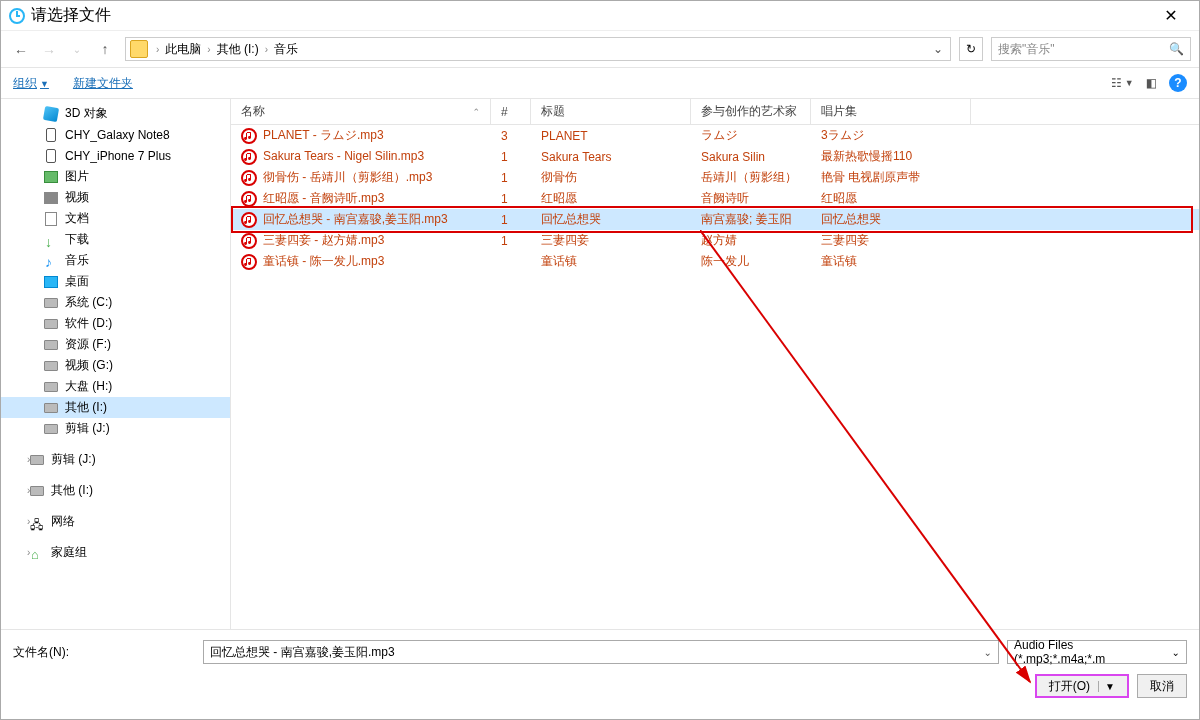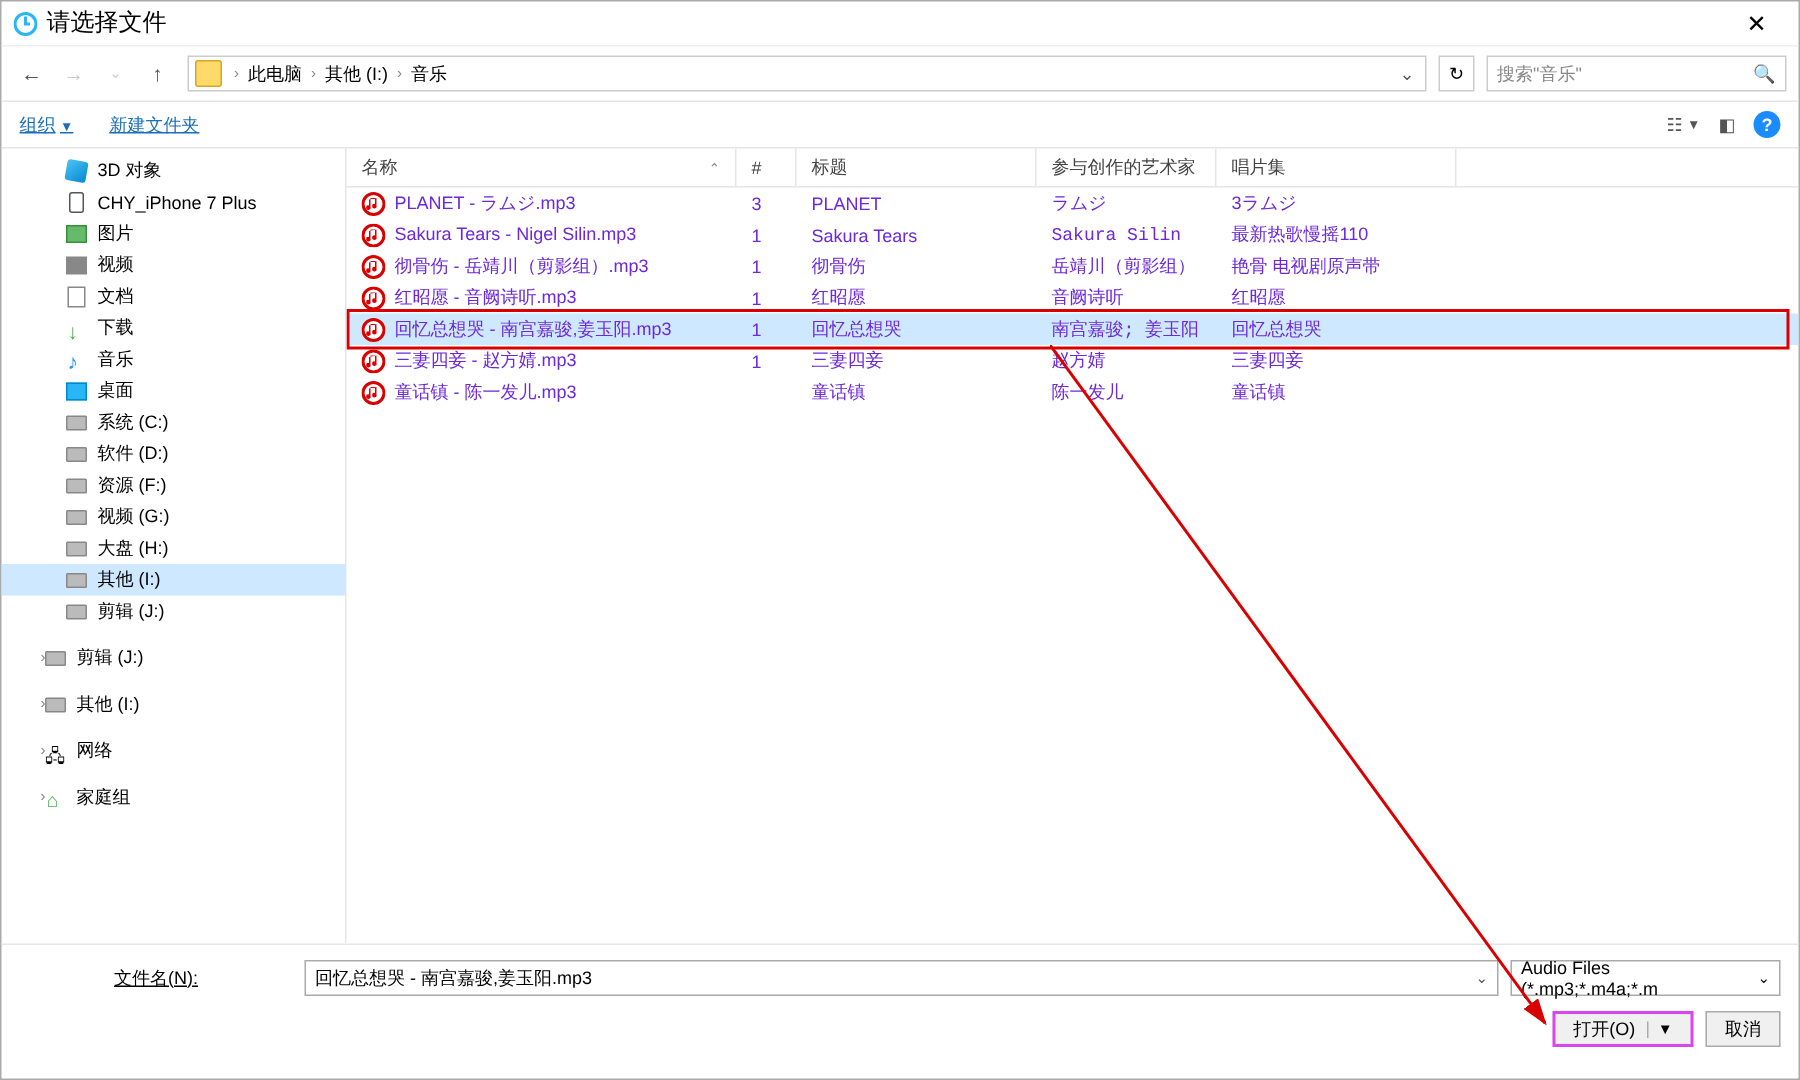--- a/index.html
+++ b/index.html
@@ -36,32 +36,32 @@
 .side-item-wrap { position: relative; }
 .content { flex: 1; display: flex; flex-direction: column; }
 .col-header { height: 26px; display: flex; align-items: center; border-bottom: 1px solid #e5e5e5; color: #444; position: relative; }
 .col-header .col { padding: 0 10px; height: 100%; display: flex; align-items: center; border-right: 1px solid #e5e5e5; }
 .col-header .sortindicator { margin-left: auto; font-size: 9px; color: #888; }
 .file-list { flex: 1; overflow-y: auto; }
 .file-row { height: 21px; display: flex; align-items: center; cursor: pointer; }
 .file-row.selected { background: #cde8ff; }
 .file-row.highlighted { position: relative; }
 .file-row.highlighted::before { content: ""; position: absolute; left: 0; right: 6px; top: -3px; bottom: -3px; border: 2px solid #d90000; pointer-events: none; }
-.file-row .cell { padding: 0 10px; overflow: hidden; white-space: nowrap; text-overflow: ellipsis; color: #6d28d9; }
+.file-row .cell { padding: 0 10px; overflow: hidden; white-space: nowrap; text-overflow: ellipsis; color: #c2410c; }
 .file-row .music-icon { width: 16px; height: 16px; display: inline-flex; align-items: center; justify-content: center; margin-right: 6px; vertical-align: middle; }
 .file-row .music-icon svg circle { fill: #fff; stroke: #d90000; stroke-width: 2; }
 .file-row .music-icon svg path { fill: #d90000; }
 .col-name { width: 260px; }
 .col-num { width: 40px; text-align: left; }
 .col-title { width: 160px; }
-.col-artist { width: 120px; font-family: Liberation Mono, monospace; }
+.col-artist { width: 120px; }
 .col-album { width: 160px; }
 .footer { height: 90px; border-top: 1px solid #e5e5e5; padding: 10px 12px; position: relative; }
 .fname-row { display: flex; align-items: center; margin-bottom: 10px; }
-.fname-label { width: 190px; text-align: center; padding-right: 8px; text-decoration: underline; }
+.fname-label { width: 190px; text-align: left; padding-right: 8px; }
 .fname-input { flex: 1; height: 24px; border: 1px solid #aaa; padding: 0 6px; display: flex; align-items: center; }
 .fname-input .drop { margin-left: auto; font-size: 10px; color: #555; }
 .filter-select { width: 180px; height: 24px; border: 1px solid #aaa; margin-left: 8px; display: flex; align-items: center; padding: 0 6px; gap: 40px; }
 .filter-select .drop { margin-left: auto; font-size: 10px; }
 .btn-row { display: flex; justify-content: flex-end; gap: 8px; }
 .btn { height: 24px; padding: 0 12px; border: 1px solid #aaa; background: #f0f0f0; display: flex; align-items: center; cursor: pointer; }
 .btn.primary { border: 2px solid #d946ef; }
 .btn .split { border-left: 1px solid #aaa; margin-left: 8px; padding-left: 6px; font-size: 10px; }
 .annotation-arrow { position: absolute; pointer-events: none; z-index: 1000; }
 
@@ -136,20 +136,26 @@
         <div class="side-item">
           <span class="sicon">
             <span class="ico-3d"></span>
           </span>
           <span>3D 对象</span>
         </div>
         <div class="side-item">
           <span class="sicon">
             <span class="ico-phone"></span>
           </span>
+          <span>CHY_Galaxy Note8</span>
+        </div>
+        <div class="side-item">
+          <span class="sicon">
+            <span class="ico-phone"></span>
+          </span>
           <span>CHY_iPhone 7 Plus</span>
         </div>
         <div class="side-item">
           <span class="sicon">
             <span class="ico-pic"></span>
           </span>
           <span>图片</span>
         </div>
         <div class="side-item">
           <span class="sicon">

